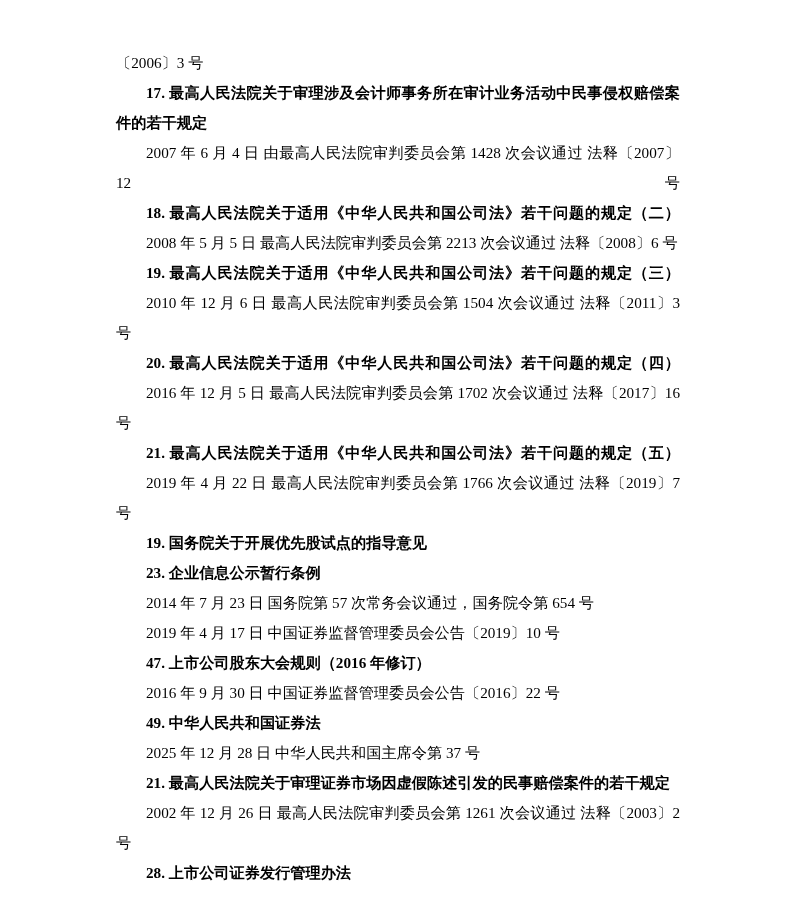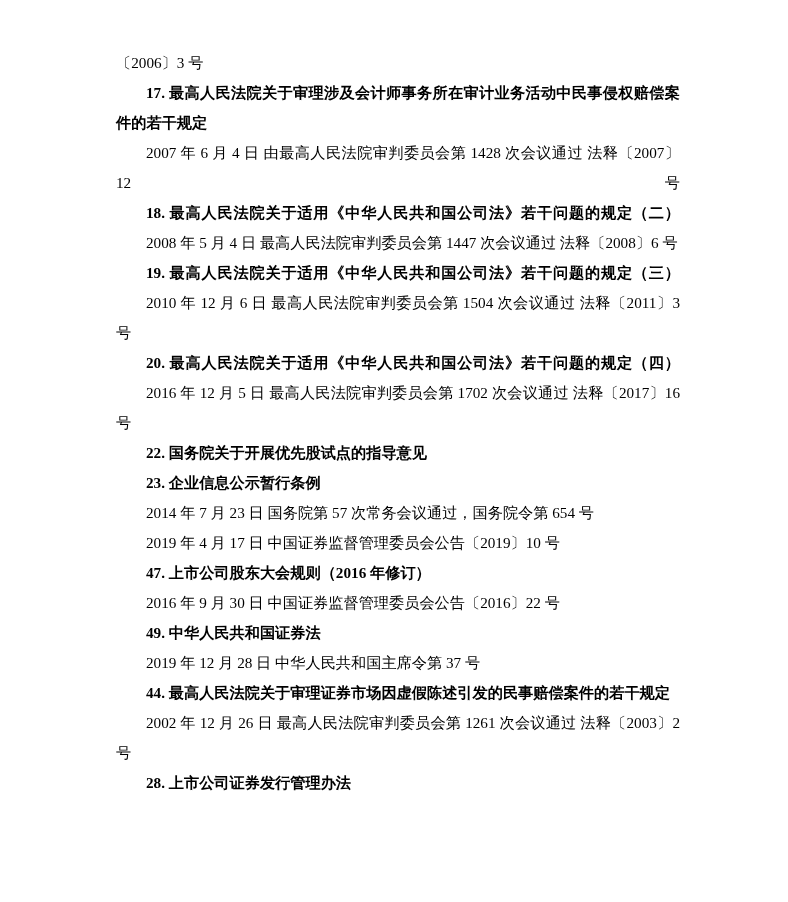--- a/index.html
+++ b/index.html
@@ -46,30 +46,32 @@
 </style>
 </head>
 <body>
 
 <div class="page">
   <div class="doc-body" id="doc-body">
       <p class="para">〔2006〕3 号</p>
       <p class="para indent bold">17. 最高人民法院关于审理涉及会计师事务所在审计业务活动中民事侵权赔偿案件的若干规定</p>
       <p class="para indent stretch">2007 年 6 月 4 日 由最高人民法院审判委员会第 1428 次会议通过 法释〔2007〕12 号</p>
       <p class="para indent bold stretch">18. 最高人民法院关于适用《中华人民共和国公司法》若干问题的规定（二）</p>
-      <p class="para indent">2008 年 5 月 4 日 最高人民法院审判委员会第 1447 次会议通过 法释〔2008〕6 号</p>
+      <p class="para indent">2008 年 5 月 5 日 最高人民法院审判委员会第 2213 次会议通过 法释〔2008〕6 号</p>
       <p class="para indent bold stretch">19. 最高人民法院关于适用《中华人民共和国公司法》若干问题的规定（三）</p>
       <p class="para indent stretch">2010 年 12 月 6 日 最高人民法院审判委员会第 1504 次会议通过 法释〔2011〕3 号</p>
       <p class="para indent bold stretch">20. 最高人民法院关于适用《中华人民共和国公司法》若干问题的规定（四）</p>
       <p class="para indent">2016 年 12 月 5 日 最高人民法院审判委员会第 1702 次会议通过 法释〔2017〕16 号</p>
-      <p class="para indent bold">22. 国务院关于开展优先股试点的指导意见</p>
+      <p class="para indent bold stretch">21. 最高人民法院关于适用《中华人民共和国公司法》若干问题的规定（五）</p>
+      <p class="para indent">2019 年 4 月 22 日 最高人民法院审判委员会第 1766 次会议通过 法释〔2019〕7 号</p>
+      <p class="para indent bold">19. 国务院关于开展优先股试点的指导意见</p>
       <p class="para indent bold">23. 企业信息公示暂行条例</p>
       <p class="para indent">2014 年 7 月 23 日 国务院第 57 次常务会议通过，国务院令第 654 号</p>
       <p class="para indent">2019 年 4 月 17 日 中国证券监督管理委员会公告〔2019〕10 号</p>
       <p class="para indent bold">47. 上市公司股东大会规则（2016 年修订）</p>
       <p class="para indent">2016 年 9 月 30 日 中国证券监督管理委员会公告〔2016〕22 号</p>
       <p class="para indent bold">49. 中华人民共和国证券法</p>
-      <p class="para indent">2019 年 12 月 28 日 中华人民共和国主席令第 37 号</p>
-      <p class="para indent bold">44. 最高人民法院关于审理证券市场因虚假陈述引发的民事赔偿案件的若干规定</p>
+      <p class="para indent">2025 年 12 月 28 日 中华人民共和国主席令第 37 号</p>
+      <p class="para indent bold">21. 最高人民法院关于审理证券市场因虚假陈述引发的民事赔偿案件的若干规定</p>
       <p class="para indent stretch">2002 年 12 月 26 日 最高人民法院审判委员会第 1261 次会议通过 法释〔2003〕2 号</p>
       <p class="para indent bold">28. 上市公司证券发行管理办法</p>
     </div>
 </div>
 
 </body></html>

